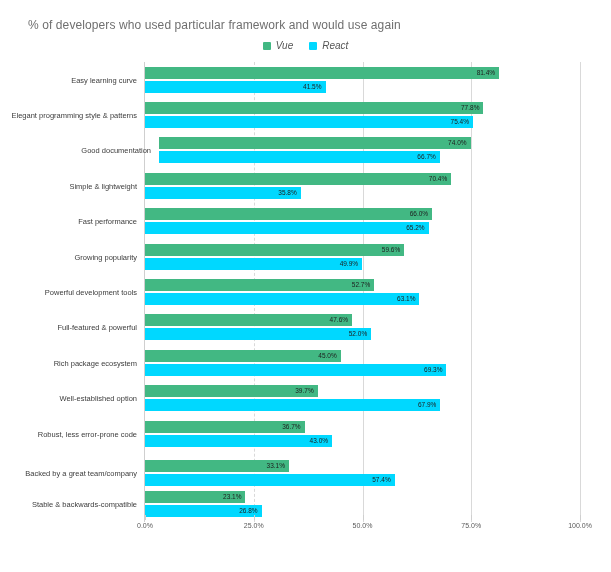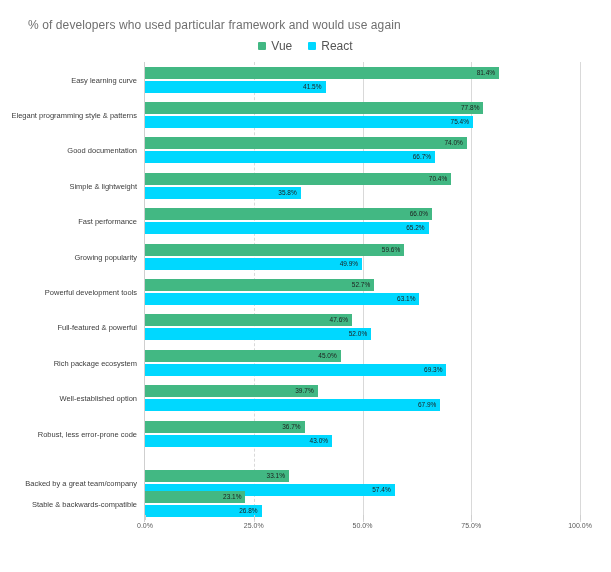--- a/index.html
+++ b/index.html
@@ -44,23 +44,24 @@
     align-items: center;
     gap: 5px;
   }
   .legend-swatch {
     width: 8px;
     height: 8px;
     display: block;
     border-radius: 1px;
   }
   .legend-label {
-    font-size: 12px;
+    font-size: 10px;
     color: #555555;
     line-height: 8px;
+    font-style: italic;
   }
   
   .plot {
     position: absolute;
     left: 145px;
     top: 62px;
     width: 435px;
     height: 460px;
     text-decoration: underline;
   }
@@ -200,21 +201,21 @@
           <span class="cat-label">Elegant programming style &amp; patterns</span>
           <span class="bar-wrap vue" style="width: 77.8%; top: 4.69231px;">
             <span class="bar" style="width: 100%; background: rgb(66, 184, 131);"></span>
             <span class="bar-value">77.8%</span>
           </span>
           <span class="bar-wrap react" style="width: 75.4%; top: 18.6923px;">
             <span class="bar" style="width: 100%; background: rgb(0, 216, 255);"></span>
             <span class="bar-value">75.4%</span>
           </span>
         </div>
-        <div class="row" style="top: 70.7692px; height: 35.3846px;">
+        <div class="row" style="top: 70.7692px; height: 35.3846px; margin-left: 14px;">
           <span class="cat-label">Good documentation</span>
           <span class="bar-wrap vue" style="width: 74%; top: 4.69231px;">
             <span class="bar" style="width: 100%; background: rgb(66, 184, 131);"></span>
             <span class="bar-value">74.0%</span>
           </span>
           <span class="bar-wrap react" style="width: 66.7%; top: 18.6923px;">
             <span class="bar" style="width: 100%; background: rgb(0, 216, 255);"></span>
             <span class="bar-value">66.7%</span>
           </span>
         </div>
@@ -299,21 +300,21 @@
           <span class="cat-label">Robust, less error-prone code</span>
           <span class="bar-wrap vue" style="width: 36.7%; top: 4.69231px;">
             <span class="bar" style="width: 100%; background: rgb(66, 184, 131);"></span>
             <span class="bar-value">36.7%</span>
           </span>
           <span class="bar-wrap react" style="width: 43%; top: 18.6923px;">
             <span class="bar" style="width: 100%; background: rgb(0, 216, 255);"></span>
             <span class="bar-value">43.0%</span>
           </span>
         </div>
-        <div class="row" style="top: 403px; height: 35.3846px;">
+        <div class="row" style="top: 393px; height: 35.3846px;">
           <span class="cat-label">Backed by a great team/company</span>
           <span class="bar-wrap vue" style="width: 33.1%; top: 4.69231px;">
             <span class="bar" style="width: 100%; background: rgb(66, 184, 131);"></span>
             <span class="bar-value">33.1%</span>
           </span>
           <span class="bar-wrap react" style="width: 57.4%; top: 18.6923px;">
             <span class="bar" style="width: 100%; background: rgb(0, 216, 255);"></span>
             <span class="bar-value">57.4%</span>
           </span>
         </div>

